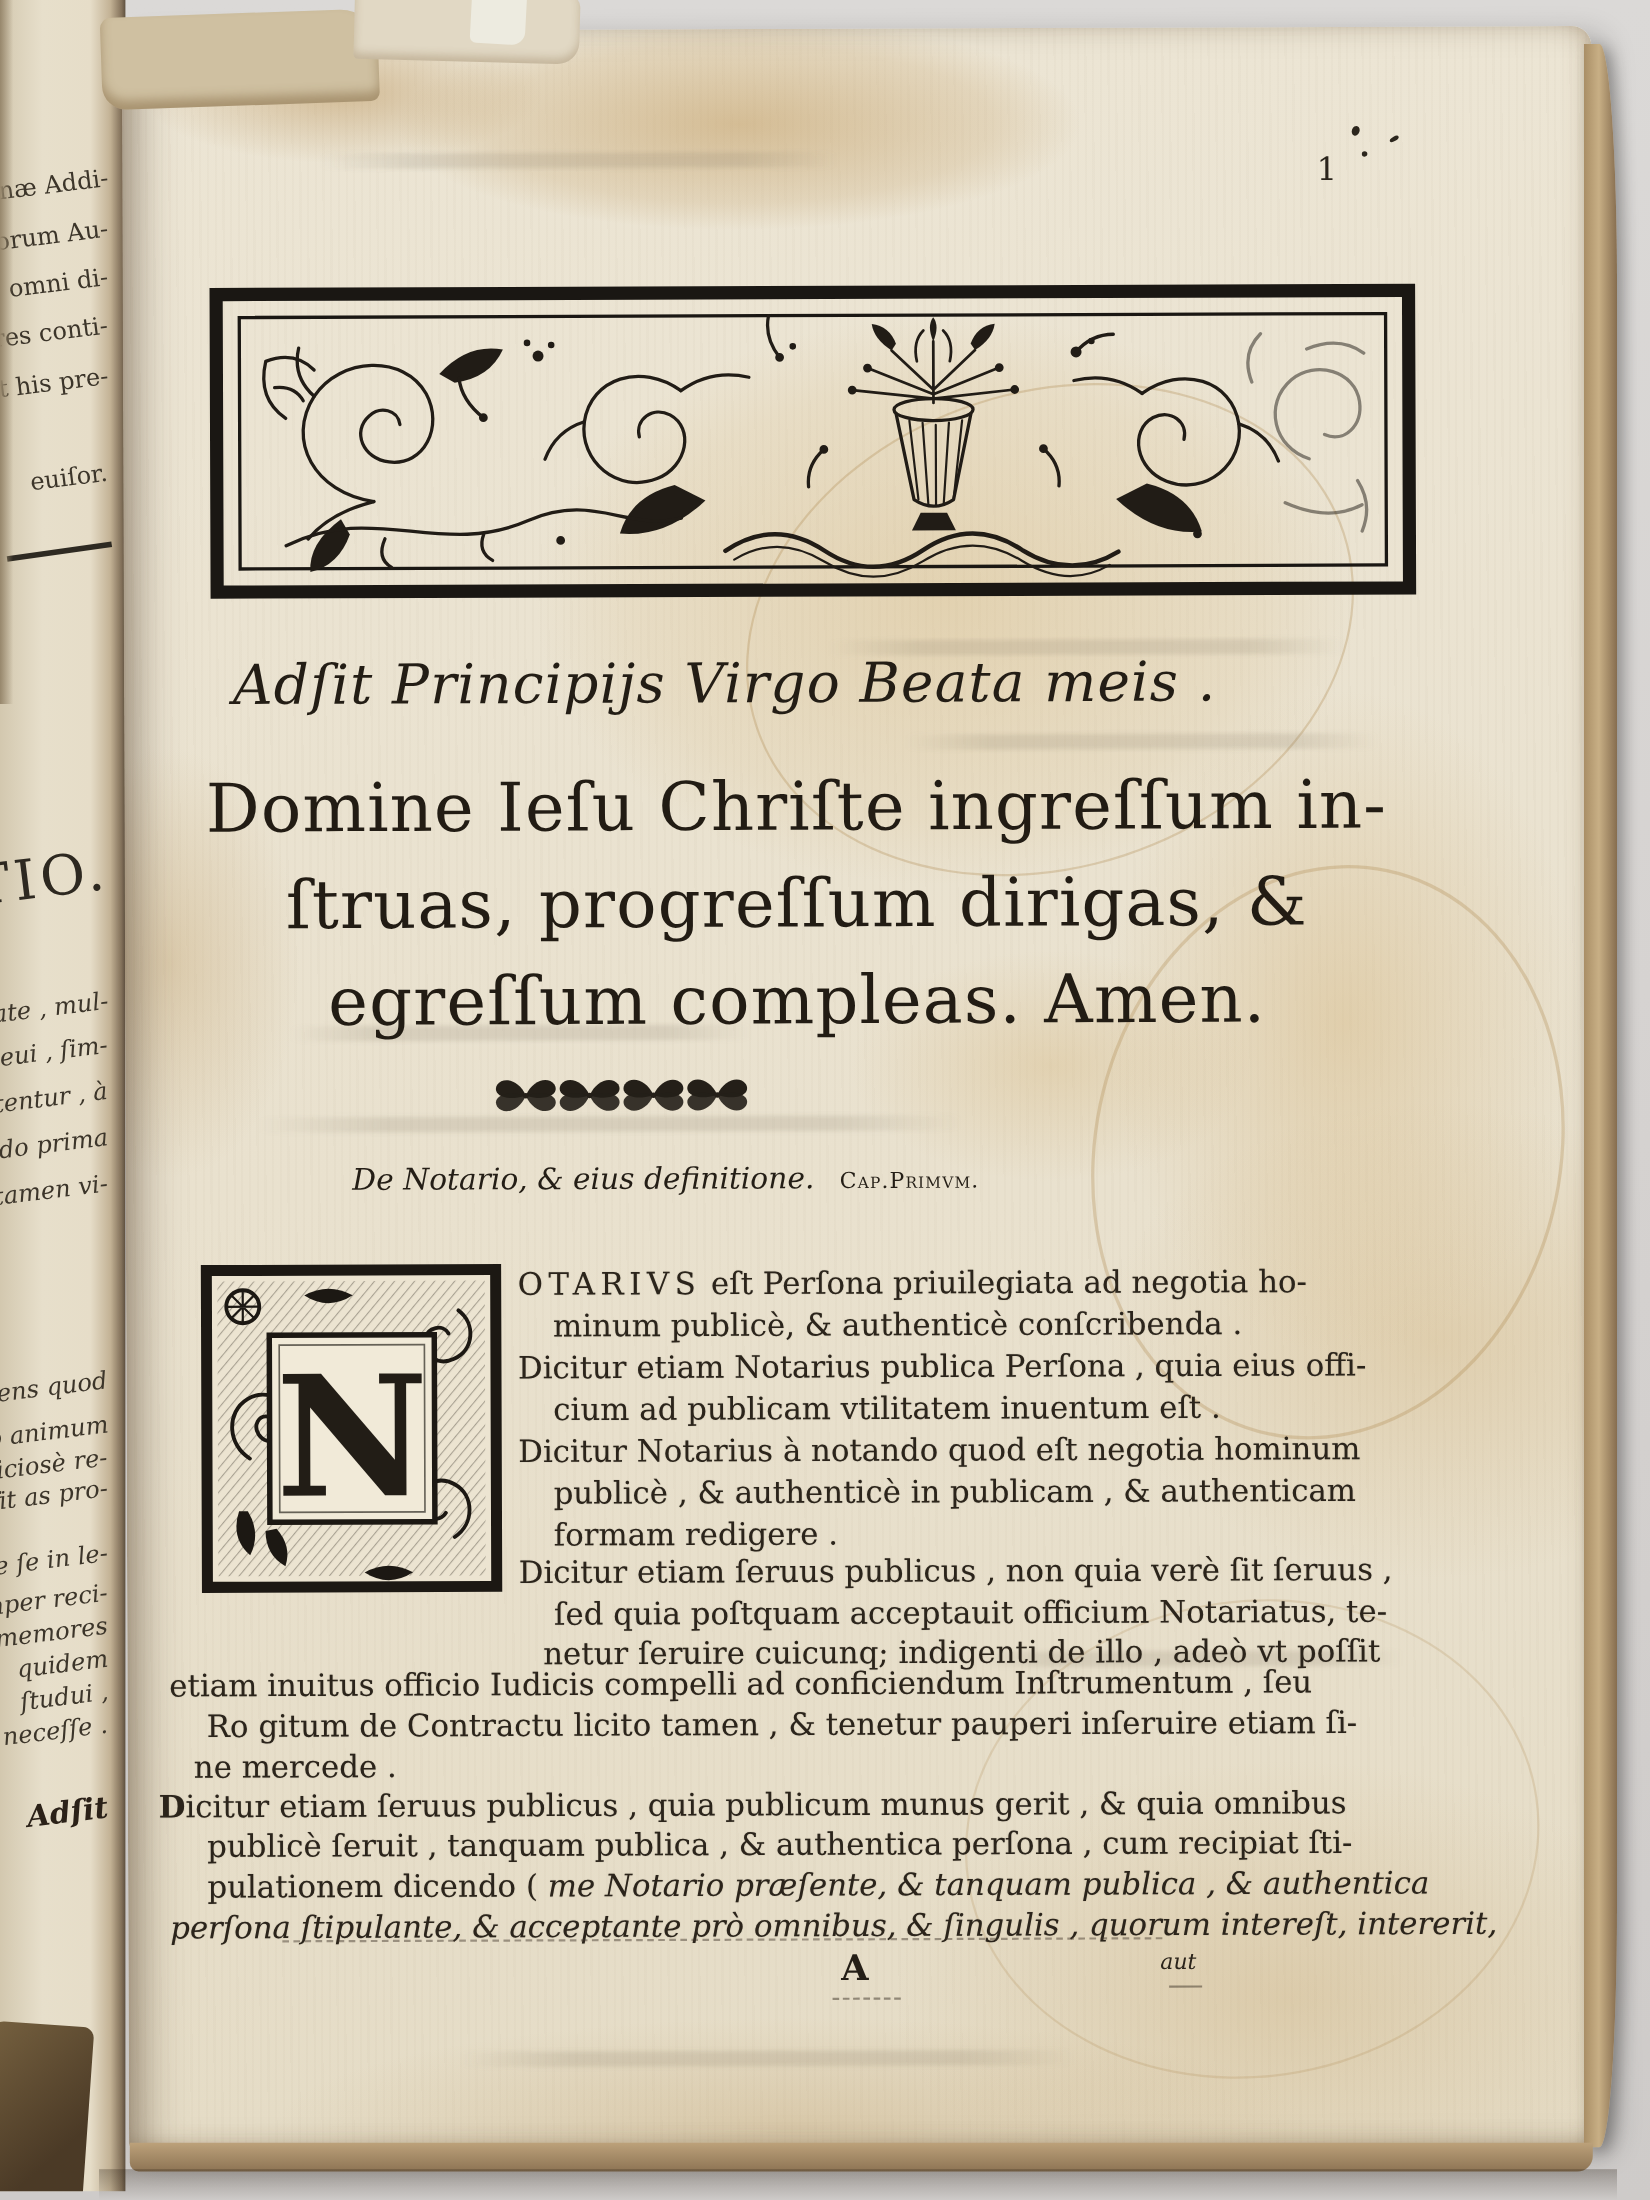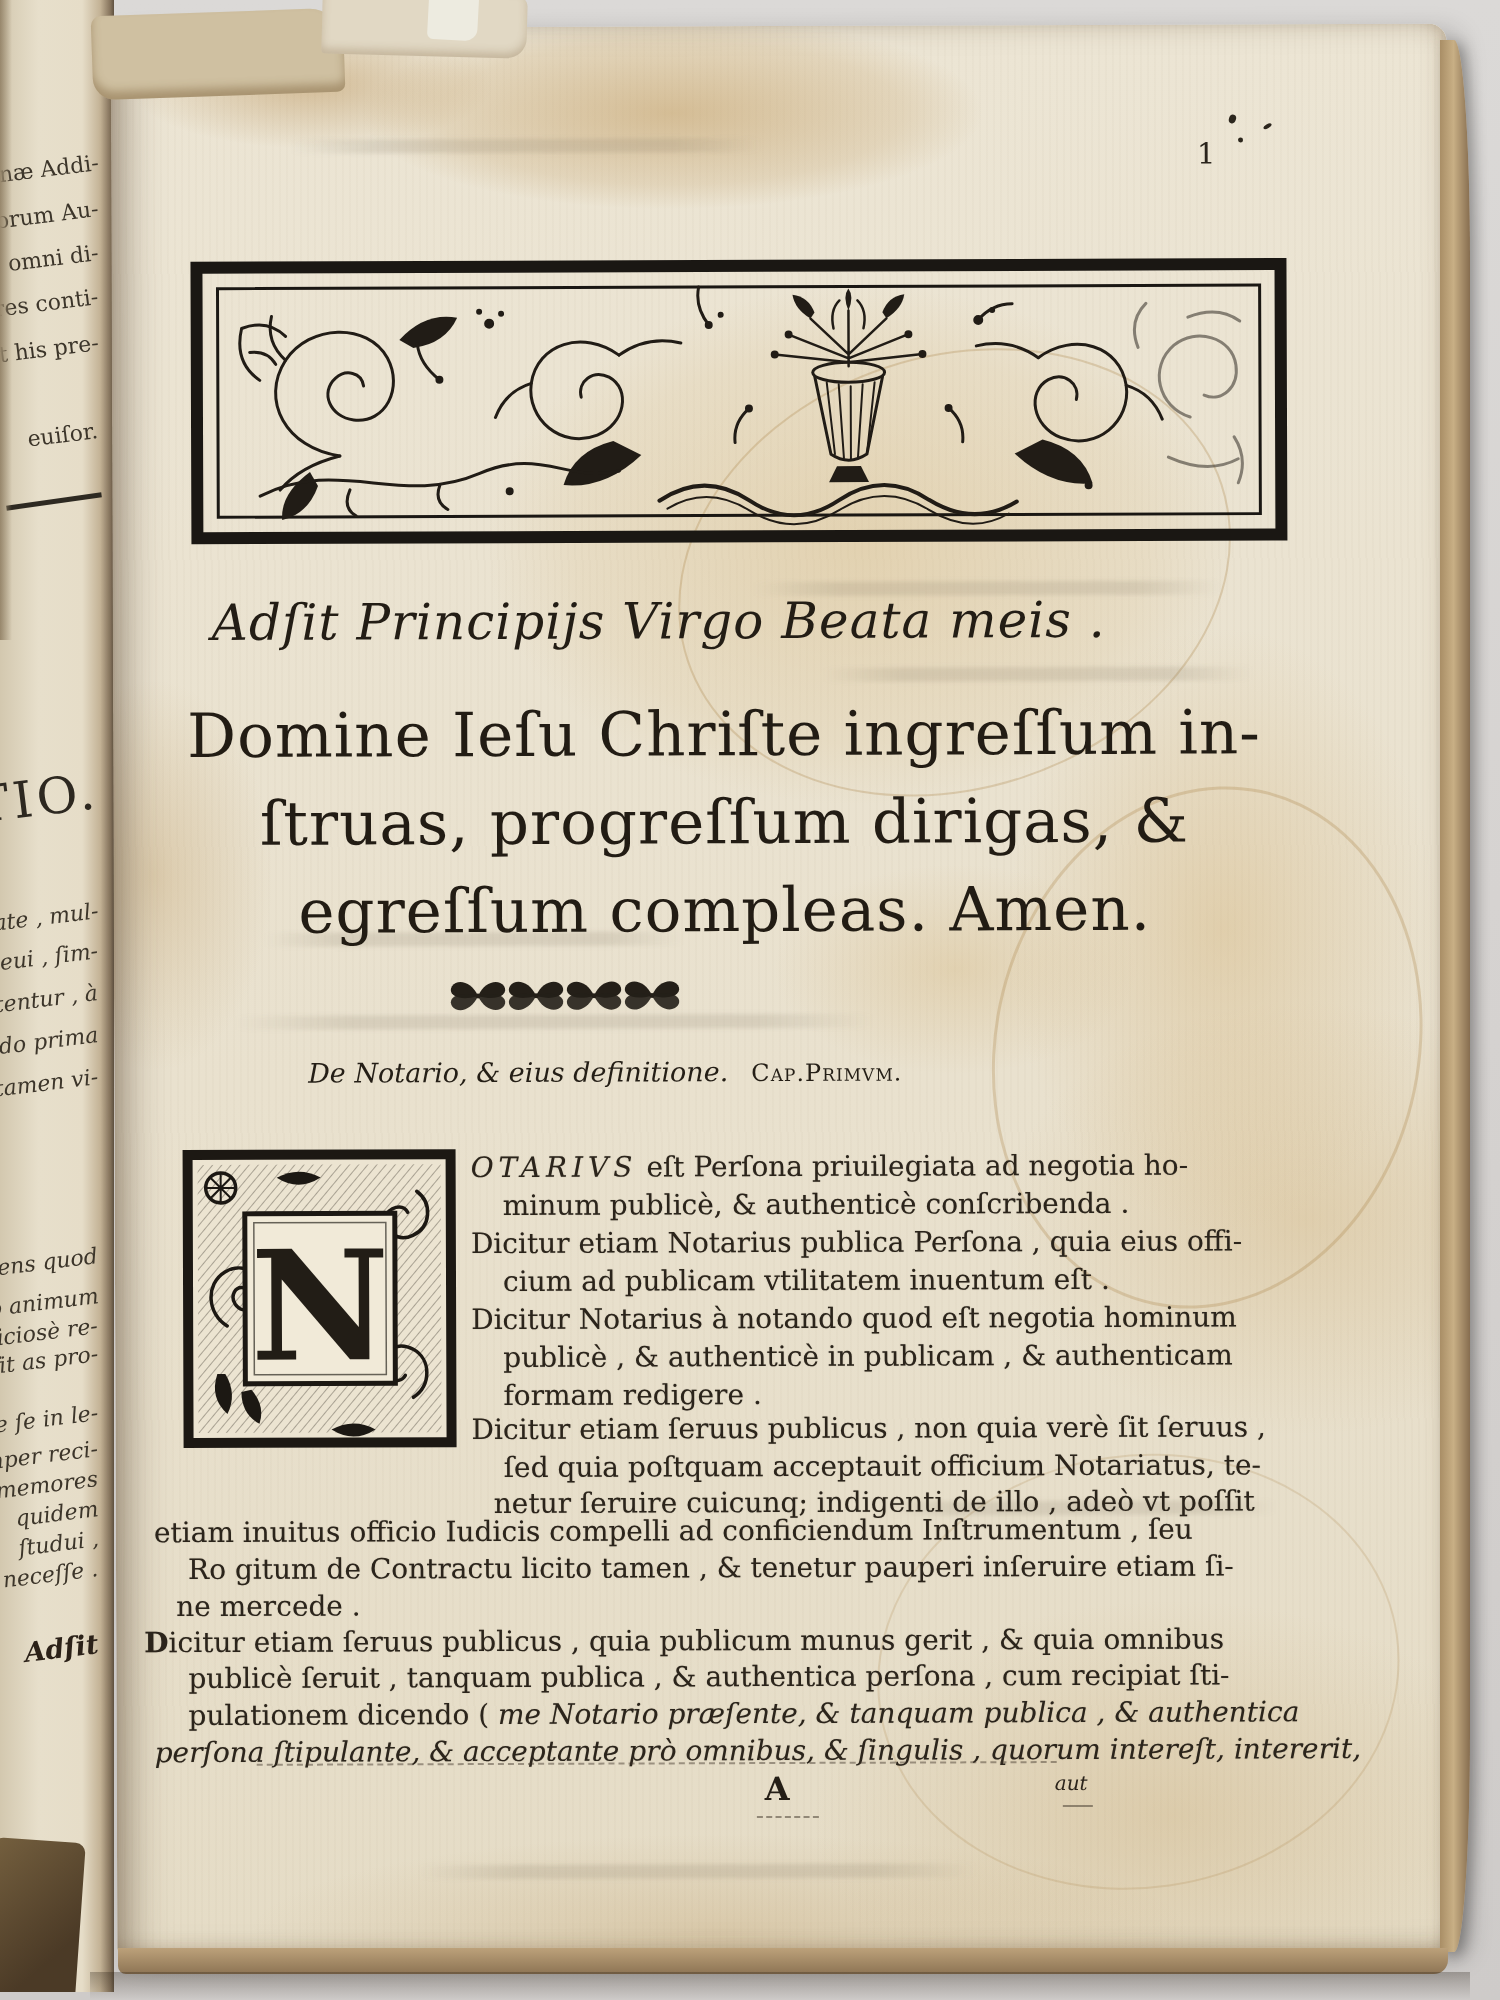--- a/index.html
+++ b/index.html
@@ -80,25 +80,25 @@
   .sp2{left:1127px;top:113px;width:5px;height:5px;}
   .sp3{left:1152px;top:100px;width:9px;height:4px;transform:rotate(-30deg);}
   .headpiece{position:absolute;left:78px;top:232px;width:1098px;height:286px;}
   .invocation{position:absolute;left:0px;top:566px;width:1092px;text-align:center;
     font-style:italic;font-size:50px;letter-spacing:1px;color:#231d15;white-space:nowrap;}
   .prayer{position:absolute;left:18px;top:664px;width:1186px;text-align:center;color:#221c14;}
   .prayer div{font-size:61px;line-height:88px;white-space:nowrap;letter-spacing:1px;}
   .fleurons{position:absolute;left:336px;top:946px;width:240px;height:46px;}
   .chapter{position:absolute;left:80px;top:1030px;width:822px;text-align:center;white-space:nowrap;color:#241e16;}
   .chapter .chap-it{font-style:italic;font-size:27px;}
-  .chapter .chap-caps{font-size:24px;font-variant:small-caps;letter-spacing:1px;margin-left:18px;}
+  .chapter .chap-caps{font-size:20px;font-variant:small-caps;letter-spacing:1px;margin-left:18px;}
   .dropcap{position:absolute;left:66px;top:1120px;width:277px;height:302px;}
   .bl{position:absolute;white-space:nowrap;font-size:28px;color:#2b241b;text-shadow:0 0 1px rgba(43,36,27,.35);}
   .it{font-style:italic;}
-  .sp-caps{letter-spacing:5px;font-style:italic;}
+  .sp-caps{letter-spacing:5px;}
   .l0{left:356px;top:1124px}.l1{left:388px;top:1162px}.l2{left:356px;top:1200px}
   .l3{left:388px;top:1238px}.l4{left:356px;top:1276px}.l5{left:388px;top:1314px}
   .l6{left:388px;top:1352px}.l7{left:356px;top:1386px}.l8{left:388px;top:1424px}
   .l9{left:378px;top:1460px}.l10{left:38px;top:1488px}.l11{left:72px;top:1525px}
   .l12{left:60px;top:1562px}.l13{left:28px;top:1598px}.l14{left:72px;top:1634px}
   .l15{left:72px;top:1671px}.l16{left:38px;top:1708px;font-style:italic;}
   .l13::first-letter{font-weight:bold;}
   .dashes{position:absolute;left:140px;top:1736px;width:800px;border-top:2px dashed rgba(62,52,40,.45);}
   .sig{position:absolute;left:648px;top:1744px;font-size:32px;font-weight:bold;color:#241e16;}
   .sig-dash{position:absolute;left:640px;top:1790px;width:62px;border-top:2px dashed rgba(62,52,40,.5);}

